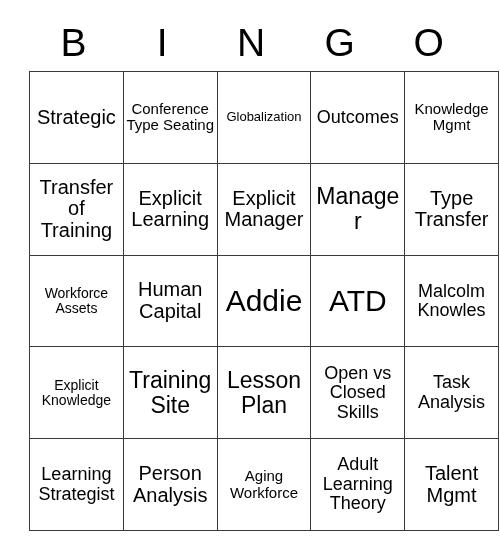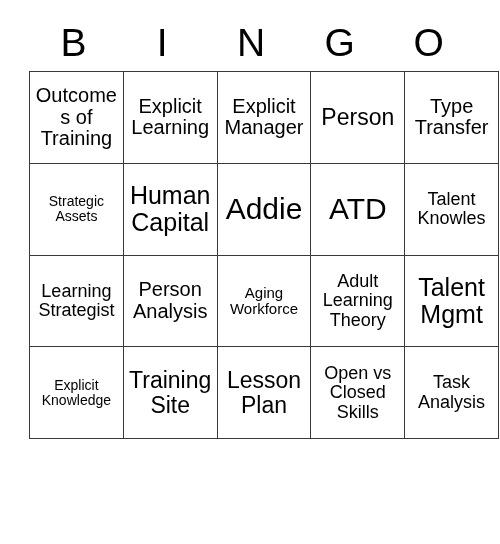--- a/index.html
+++ b/index.html
@@ -59,62 +59,69 @@
     word-wrap: break-word;
   }
 
   
   .fs-xs  { font-size: 13px; }
   .fs-sm  { font-size: 14px; }
   .fs-smm { font-size: 15px; }
   .fs-md  { font-size: 18px; }
   .fs-lg  { font-size: 20px; }
   .fs-xl  { font-size: 23px; }
-  .fs-xxl { font-size: 25px; }
+  .fs-xxl { font-size: 20px; }
   .fs-h   { font-size: 30px; margin-top: 11px; }
 </style>
 </head>
 <body>
 
 <div id="card">
 
   <div id="bingo-header">
     <div class="hdr-letter">B</div>
     <div class="hdr-letter">I</div>
     <div class="hdr-letter">N</div>
     <div class="hdr-letter">G</div>
     <div class="hdr-letter">O</div>
   </div>
 
   <table id="bingo-grid">
     <tbody>
       <tr>
-        <td class="fs-lg">Outcomes of Training</td>
+        <td class="fs-lg">Strategic</td>
+        <td class="fs-smm">Conference Type Seating</td>
+        <td class="fs-xs">Globalization</td>
+        <td class="fs-md">Outcomes</td>
+        <td class="fs-smm">Knowledge Mgmt</td>
+      </tr>
+      <tr>
+        <td class="fs-lg">Transfer of Training</td>
         <td class="fs-lg">Explicit Learning</td>
         <td class="fs-lg">Explicit Manager</td>
-        <td class="fs-xl">Person</td>
+        <td class="fs-xl">Manager</td>
         <td class="fs-lg">Type Transfer</td>
       </tr>
       <tr>
-        <td class="fs-sm">Strategic Assets</td>
+        <td class="fs-sm">Workforce Assets</td>
         <td class="fs-xxl">Human Capital</td>
         <td class="fs-h">Addie</td>
         <td class="fs-h">ATD</td>
-        <td class="fs-md">Talent Knowles</td>
+        <td class="fs-md">Malcolm Knowles</td>
+      </tr>
+      <tr>
+        <td class="fs-sm">Explicit Knowledge</td>
+        <td class="fs-xl">Training Site</td>
+        <td class="fs-xl">Lesson Plan</td>
+        <td class="fs-md">Open vs Closed Skills</td>
+        <td class="fs-md">Task Analysis</td>
       </tr>
       <tr>
         <td class="fs-md">Learning Strategist</td>
         <td class="fs-lg">Person Analysis</td>
         <td class="fs-smm">Aging Workforce</td>
         <td class="fs-md">Adult Learning Theory</td>
         <td class="fs-xxl">Talent Mgmt</td>
       </tr>
-      <tr>
-        <td class="fs-sm">Explicit Knowledge</td>
-        <td class="fs-xl">Training Site</td>
-        <td class="fs-xl">Lesson Plan</td>
-        <td class="fs-md">Open vs Closed Skills</td>
-        <td class="fs-md">Task Analysis</td>
-      </tr>
     </tbody>
   </table>
 
 </div>
 
 </body></html>

